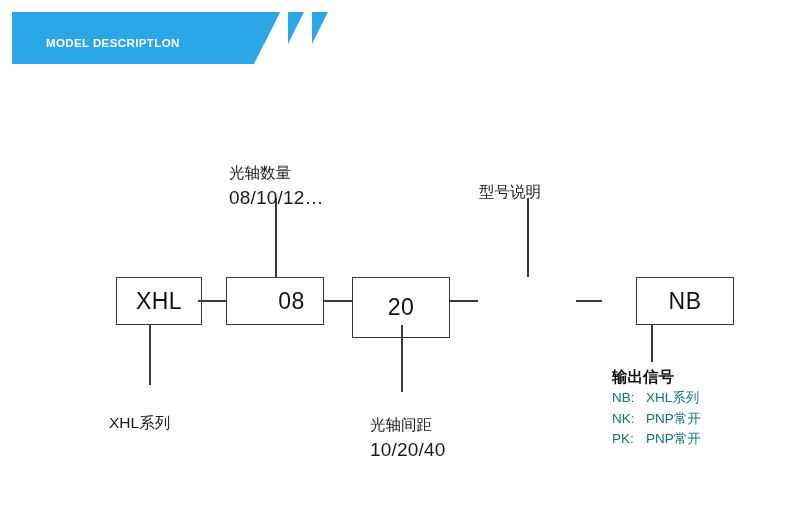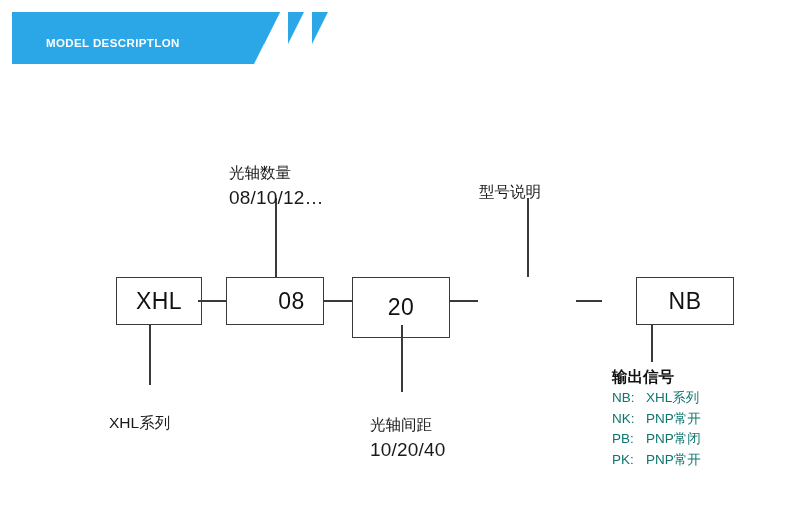--- a/index.html
+++ b/index.html
@@ -198,22 +198,18 @@
     <div class="legend-title">输出信号</div>
     <div class="legend-row">
       <span class="legend-key">NB:</span>
       <span class="legend-val">XHL系列</span>
     </div>
     <div class="legend-row">
       <span class="legend-key">NK:</span>
       <span class="legend-val">PNP常开</span>
     </div>
     <div class="legend-row">
-      <span class="legend-key">PB:</span>
-      <span class="legend-val">PNP常闭</span>
-    </div>
-    <div class="legend-row">
       <span class="legend-key">PK:</span>
       <span class="legend-val">PNP常开</span>
     </div>
   </div>
 
 </div>
 
 </body></html>

